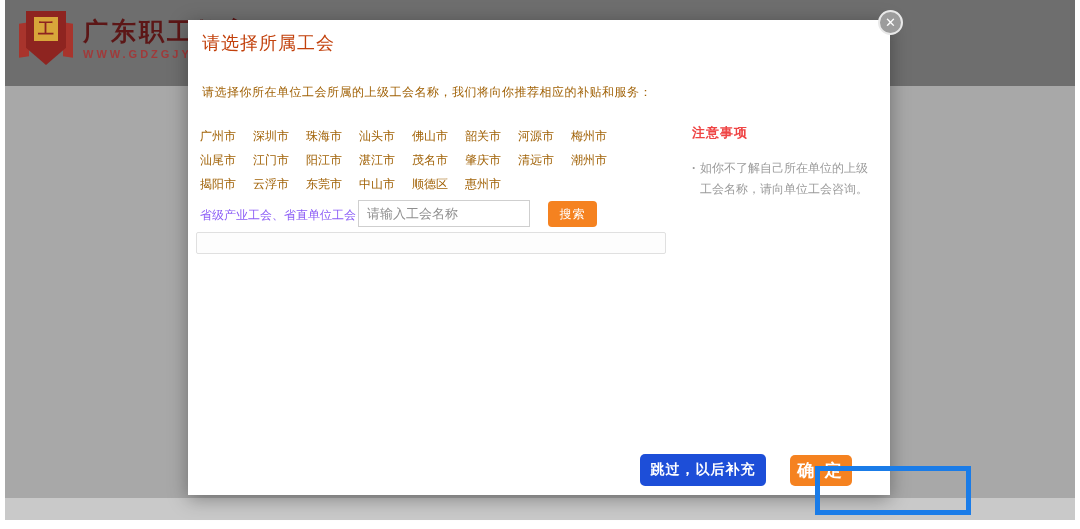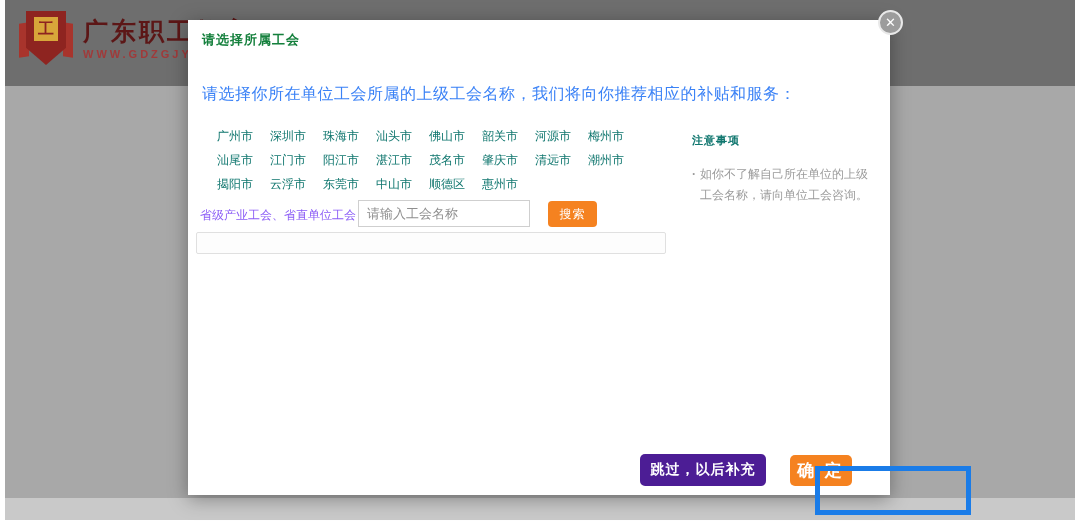--- a/index.html
+++ b/index.html
@@ -32,43 +32,43 @@
   .avatar .body{position:absolute;left:4px;top:16px;width:19px;height:12px;border-radius:9px 9px 0 0;background:#b9b9b9;}
   .phone{font-size:13px;color:#cfcfcf;letter-spacing:1px;}
   .caret{font-size:10px;color:#cfcfcf;margin-left:6px;}
 
   
   .modal{position:absolute;left:188px;top:20px;width:702px;height:475px;background:#ffffff;
     box-shadow:0 4px 18px rgba(0,0,0,0.35);}
   .close-btn{position:absolute;right:-13px;top:-10px;width:25px;height:25px;border-radius:50%;
     background:#9c9c9c;border:2px solid #e9e9e9;color:#ffffff;font-size:13px;font-weight:bold;
     display:flex;align-items:center;justify-content:center;cursor:pointer;line-height:1;}
-  .modal-title{position:absolute;left:14px;top:11px;font-size:13px;font-weight:bold;color:#15803d;letter-spacing:1px;}
-  .instruction{position:absolute;left:14px;top:64px;font-size:16px;color:#3b82f6;letter-spacing:0.5px;}
+  .modal-title{position:absolute;left:14px;top:11px;font-size:18px;font-weight:normal;color:#c2410c;letter-spacing:1px;}
+  .instruction{position:absolute;left:14px;top:64px;font-size:12px;color:#a16207;letter-spacing:0.5px;}
 
   .city-list{position:absolute;left:12px;top:104px;width:450px;display:flex;flex-wrap:wrap;}
-  .city-list span{display:inline-block;width:53px;font-size:12px;color:#0f766e;line-height:24px;cursor:pointer;white-space:nowrap;text-align:right;}
+  .city-list span{display:inline-block;width:53px;font-size:12px;color:#a16207;line-height:24px;cursor:pointer;white-space:nowrap;}
 
   .prov-row{position:absolute;left:12px;top:180px;width:460px;height:28px;}
   .prov-links{position:absolute;left:0;top:7px;font-size:12px;color:#8b5cf6;cursor:pointer;white-space:nowrap;}
   .union-input{position:absolute;left:158px;top:0;width:172px;height:27px;border:1px solid #cfcfcf;
     padding:0 8px;font-size:13px;color:#444;outline:none;}
   .union-input::placeholder{color:#8f8f8f;}
   .search-btn{position:absolute;left:348px;top:1px;width:49px;height:26px;background:#f58220;border:none;
     border-radius:4px;color:#fff;font-size:12px;cursor:pointer;letter-spacing:1px;}
 
   .results-box{position:absolute;left:8px;top:212px;width:470px;height:22px;background:#fdfdfd;
     border:1px solid #e0e0e0;border-radius:2px;}
 
   .notes{position:absolute;left:504px;top:104px;width:182px;}
-  .notes-title{font-size:11px;font-weight:bold;color:#0f766e;margin-bottom:16px;letter-spacing:1px;margin-top:9px;}
+  .notes-title{font-size:13px;font-weight:bold;color:#ef4444;margin-bottom:16px;letter-spacing:1px;}
   .notes .note{font-size:12px;color:#9b9b9b;line-height:21px;margin-bottom:14px;position:relative;padding-left:8px;}
   .notes .note::before{content:"\00B7";position:absolute;left:0;top:0;color:#9b9b9b;font-weight:bold;}
 
-  .skip-btn{position:absolute;left:452px;top:434px;width:126px;height:32px;background:#4c1d95;border:none;
+  .skip-btn{position:absolute;left:452px;top:434px;width:126px;height:32px;background:#1d4ed8;border:none;
     border-radius:5px;color:#fff;font-size:14px;font-weight:bold;cursor:pointer;letter-spacing:1px;}
   .confirm-btn{position:absolute;left:602px;top:435px;width:62px;height:31px;background:#f58220;border:none;
     border-radius:5px;color:#fff;font-size:17px;font-weight:bold;cursor:pointer;letter-spacing:3px;}
 
   .highlight-box{position:absolute;left:627px;top:446px;width:156px;height:49px;border:5px solid #1a7ce8;
     pointer-events:none;background:transparent;}
 </style>
 </head>
 <body>
 

